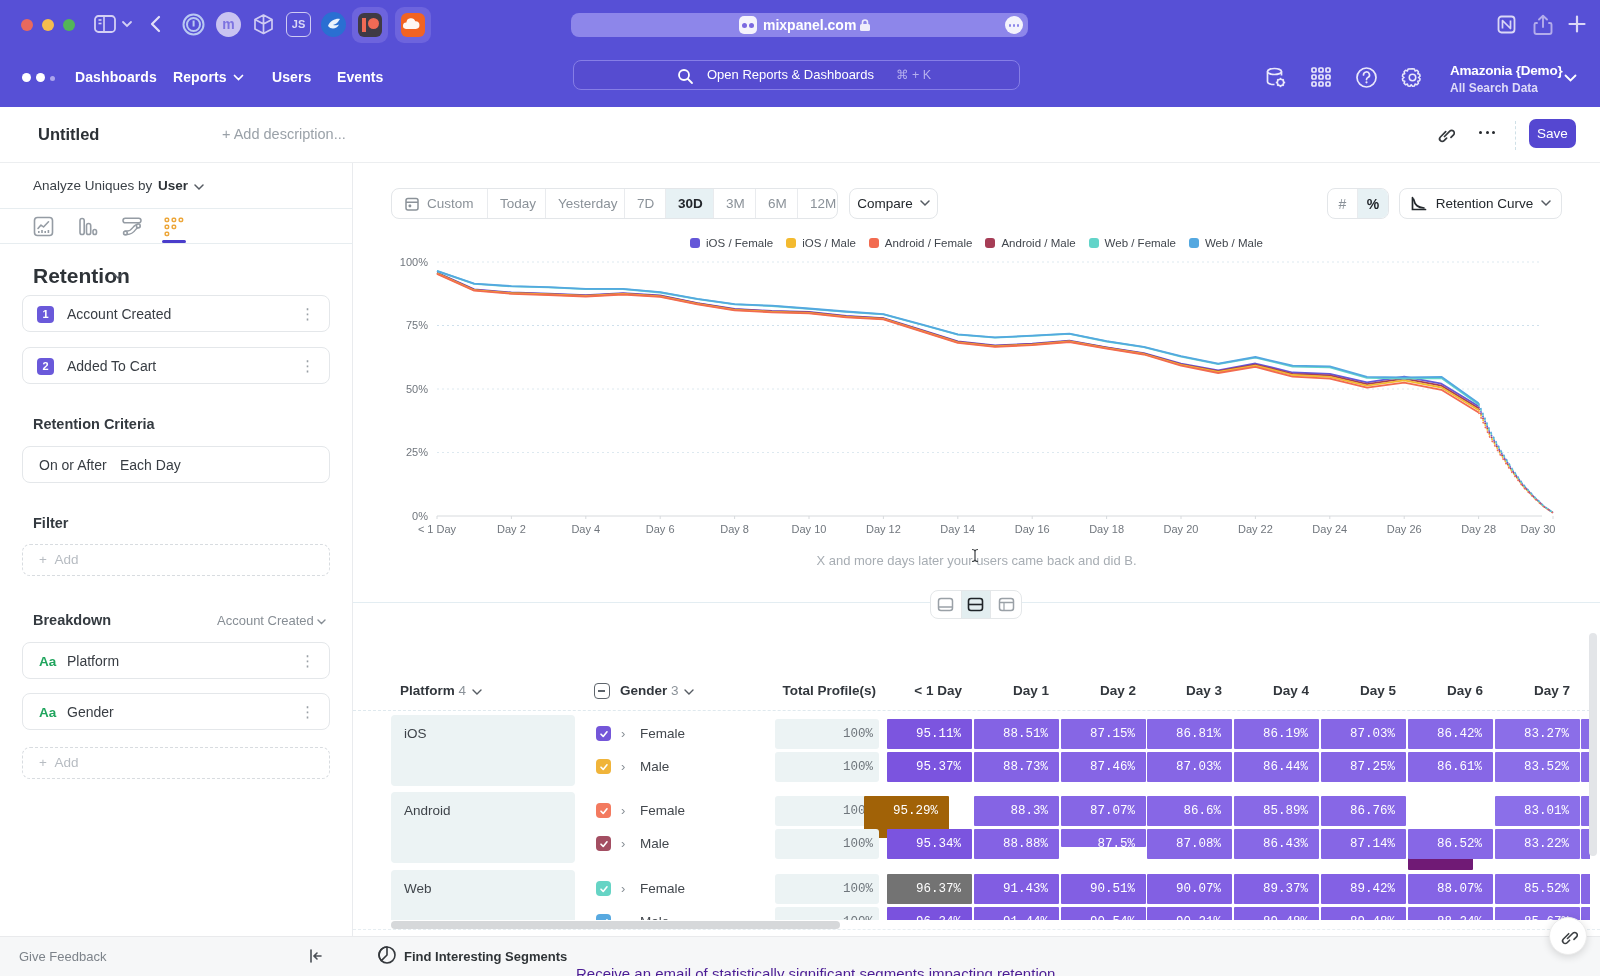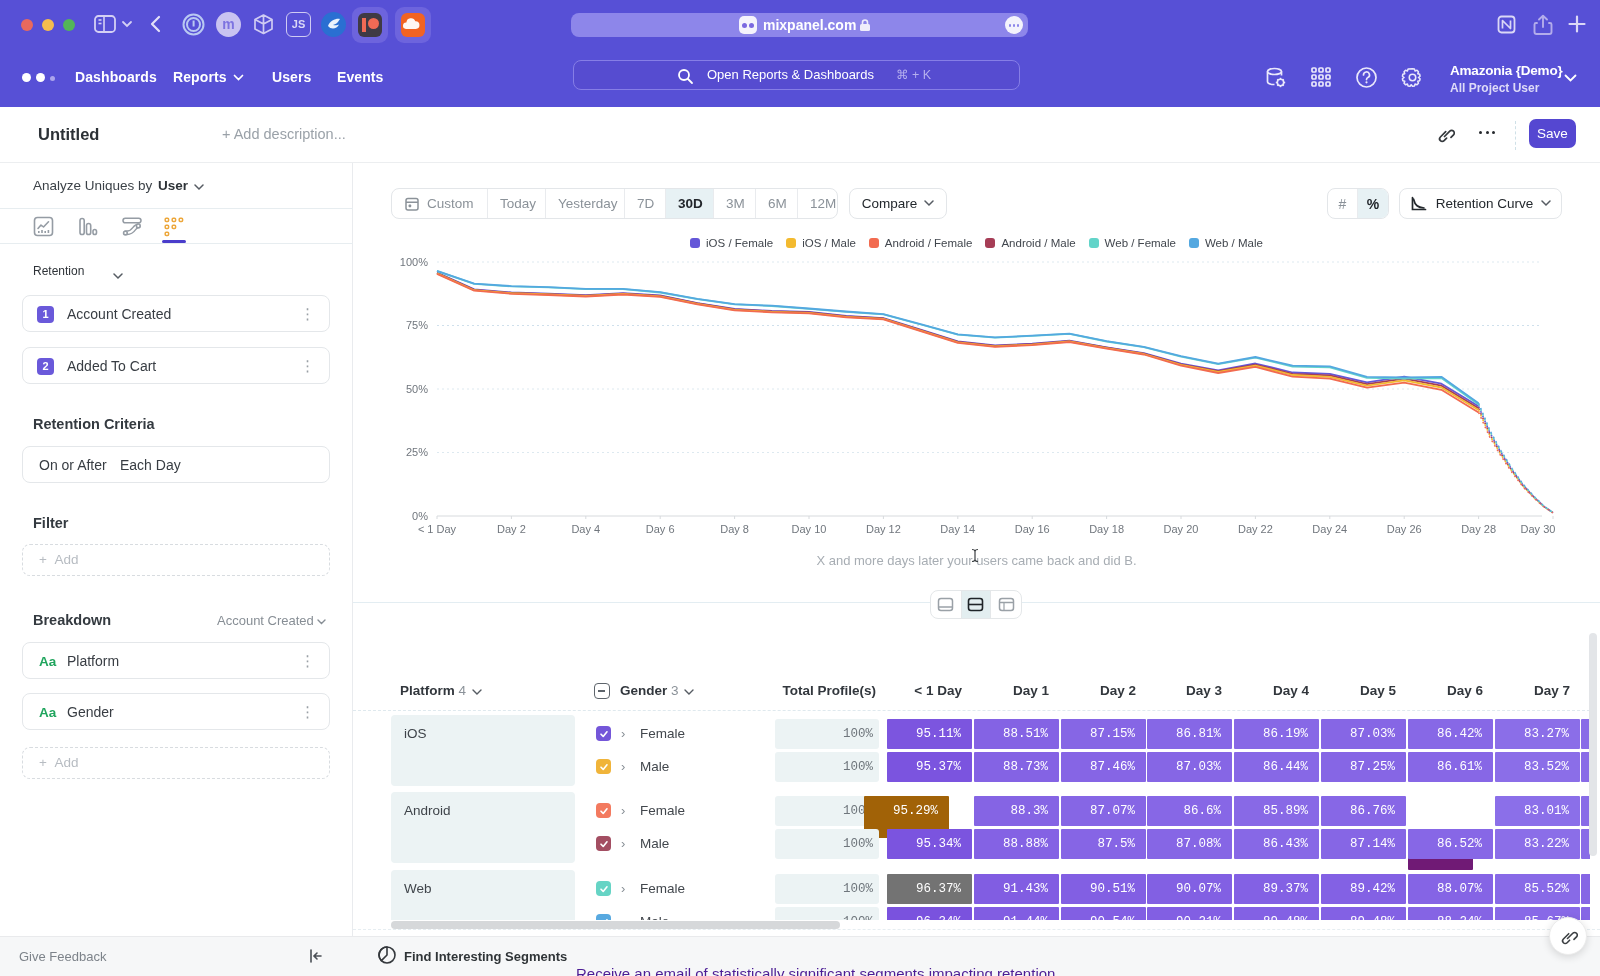--- a/index.html
+++ b/index.html
@@ -186,21 +186,21 @@
   <svg class="ricon" style="left:1355px" width="23" height="23" viewBox="0 0 23 23">
         <circle cx="11.5" cy="11.5" r="9.5" fill="none" stroke="#eae8fb" stroke-width="1.7"></circle>
         <path d="M8.5 9 a3 3 0 1 1 4.4 2.6 c-.9.5-1.4 1-1.4 2" fill="none" stroke="#eae8fb" stroke-width="1.7" stroke-linecap="round"></path>
         <circle cx="11.5" cy="16.3" r="1.1" fill="#eae8fb"></circle>
       </svg>
   <svg class="ricon" style="left:1401px" width="23" height="23" viewBox="0 0 24 24">
         <path d="M12 2.8 l2 .4 .7 2 2-.7 1.5 1.5 -.7 2 2 .7 .4 2 -1.7 1.3 1.7 1.3 -.4 2 -2 .7 .7 2 -1.5 1.5 -2-.7 -.7 2 -2 .4 -1.3-1.7 -1.3 1.7 -2-.4 -.7-2 -2 .7 -1.5-1.5 .7-2 -2-.7 -.4-2 1.7-1.3 -1.7-1.3 .4-2 2-.7 -.7-2 1.5-1.5 2 .7 .7-2 Z" fill="none" stroke="#eae8fb" stroke-width="1.6" stroke-linejoin="round"></path>
         <circle cx="12" cy="12" r="3.4" fill="none" stroke="#eae8fb" stroke-width="1.6"></circle>
       </svg>
   <div class="abs" style="left:1450px;top:63px;color:#fff;font-size:13.5px;font-weight:700;letter-spacing:-0.2px">Amazonia {Demo}</div>
-  <div class="abs" style="left:1450px;top:81px;color:#dedbf8;font-size:12px;font-weight:700">All Project User</div>
+  <div class="abs" style="left:1450px;top:81px;color:#dedbf8;font-size:12px;font-weight:700">All Search Data</div>
   <svg class="abs" style="left:1564px;top:74px" width="13" height="9" viewBox="0 0 13 9">
         <path d="M1.5 1.5 L6.5 6.5 L11.5 1.5" fill="none" stroke="#fff" stroke-width="1.8" stroke-linecap="round"></path>
       </svg>
 </div>
 
 <div id="header">
   <div class="abs" style="left:38px;top:18px;font-size:16.5px;font-weight:700;color:#2c3136">Untitled</div>
   <div class="abs" style="left:222px;top:19px;font-size:14.5px;color:#9aa1a8">+ Add description...</div>
   <svg class="abs" style="left:1437px;top:19px" width="18" height="18" viewBox="0 0 18 18">
         <g fill="none" stroke="#34383c" stroke-width="1.7" stroke-linecap="round">
@@ -255,21 +255,21 @@
           <rect x="9.2" y="2.2" width="3.4" height="3.4" rx="1"></rect>
           <rect x="16.2" y="2.2" width="3.4" height="3.4" rx="1"></rect>
           <rect x="2.2" y="9.2" width="3.4" height="3.4" rx="1"></rect>
           <rect x="9.2" y="9.2" width="3.4" height="3.4" rx="1"></rect>
           <rect x="2.2" y="16.2" width="3.4" height="3.4" rx="1"></rect>
         </g>
       </svg>
   <div class="abs" style="left:162px;top:77px;width:24px;height:3px;background:#4a3dcb;border-radius:2px"></div>
   <div class="abs" style="left:0;top:80px;width:353px;border-top:1px solid #e7edf0"></div>
   
-  <div class="abs" style="left:33px;top:101px;font-size:12px;font-weight:400;color:#2e3338">Retention</div>
+  <div class="abs" style="left:33px;top:101px;font-size:21px;font-weight:700;color:#2e3338">Retention</div>
   <svg class="abs" style="left:113px;top:110px" width="10" height="7" viewBox="0 0 10 7">
         <path d="M1 1 L5 5 L9 1" fill="none" stroke="#565c63" stroke-width="1.5" stroke-linecap="round"></path>
       </svg>
   <div class="card" style="top:132px">
         <div class="badge">1</div>
         <div class="cardlabel">Account Created</div>
         <div class="dots3">⋮</div>
       </div>
   <div class="card" style="top:184px">
         <div class="badge">2</div>
@@ -312,21 +312,21 @@
           </g>
         </svg>Custom</div>
   <div class="seg" style="width:58px">Today</div>
   <div class="seg" style="width:79px">Yesterday</div>
   <div class="seg" style="width:41px">7D</div>
   <div class="seg active" style="width:48px">30D</div>
   <div class="seg" style="width:42px">3M</div>
   <div class="seg" style="width:42px">6M</div>
   <div class="seg" style="width:39px">12M</div>
 </div>
-<div class="btn" style="left:849px;width:98px">Compare<svg style="margin-left:7px" width="10" height="7" viewBox="0 0 10 7">
+<div class="btn" style="left:849px;width:89px">Compare<svg style="margin-left:7px" width="10" height="7" viewBox="0 0 10 7">
         <path d="M1 1 L5 5 L9 1" fill="none" stroke="#565c63" stroke-width="1.5" stroke-linecap="round"></path>
       </svg></div>
 <div class="segwrap" style="left:1327px">
   <div class="seg" style="width:30px;justify-content:center;padding:0;font-size:14px">#</div>
   <div class="seg active" style="width:30px;justify-content:center;padding:0;font-size:14px">%</div>
 </div>
 <div class="btn" style="left:1399px;width:163px">
   <svg style="margin-right:9px" width="17" height="16" viewBox="0 0 17 16">
         <path d="M2.5 1.5 V13.5 H15.5" fill="none" stroke="#23282d" stroke-width="1.7" stroke-linecap="round"></path>
         <path d="M3.5 3 C5 9.5, 8 11.5, 14 12" fill="none" stroke="#23282d" stroke-width="1.7" stroke-linecap="round"></path>
@@ -516,21 +516,21 @@
 <div class="cb" style="left:596px;top:836px;background:#a34e62">
           <svg width="10" height="10" viewBox="0 0 10 10">
             <path d="M2 5.2 L4.2 7.4 L8 2.8" fill="none" stroke="#fff" stroke-width="1.6" stroke-linecap="round" stroke-linejoin="round"></path>
           </svg>
         </div>
 <div class="chev" style="left:621px;top:829px;height:30px">›</div>
 <div class="gname" style="left:640px;top:829px;height:30px">Male</div>
 <div class="ttint" style="left:775px;top:829px;width:104px;height:30px">100%</div>
 <div class="pcell" style="left:887px;top:829px;width:85px;height:30px;background:#7b54df">95.34%</div>
 <div class="pcell" style="left:974px;top:829px;width:85px;height:30px;background:#8462e4">88.88%</div>
-<div class="pcell" style="left:1061px;top:829px;width:85px;height:30px;background:#8665e5">87.5%</div>
+<div class="pcell" style="left:1061px;top:829px;width:85px;height:18px;background:#8665e5">87.5%</div>
 <div class="pcell" style="left:1147px;top:829px;width:85px;height:30px;background:#8666e5">87.08%</div>
 <div class="pcell" style="left:1234px;top:829px;width:85px;height:30px;background:#8768e6">86.43%</div>
 <div class="pcell" style="left:1321px;top:829px;width:85px;height:30px;background:#8666e5">87.14%</div>
 <div class="pcell" style="left:1408px;top:829px;width:85px;height:30px;background:#8767e6">86.52%</div>
 <div class="pcell" style="left:1495px;top:829px;width:85px;height:30px;background:#8b6ee8">83.22%</div>
 <div class="pcell" style="left:1581px;top:829px;width:85px;height:30px;background:#896be7"></div>
 <div class="gtint" style="left:391px;top:870px;width:184px;height:71px"></div>
 <div class="plab" style="left:404px;top:874px;height:30px">Web</div>
 <div class="cb" style="left:596px;top:881px;background:#66d4c5">
           <svg width="10" height="10" viewBox="0 0 10 10">

